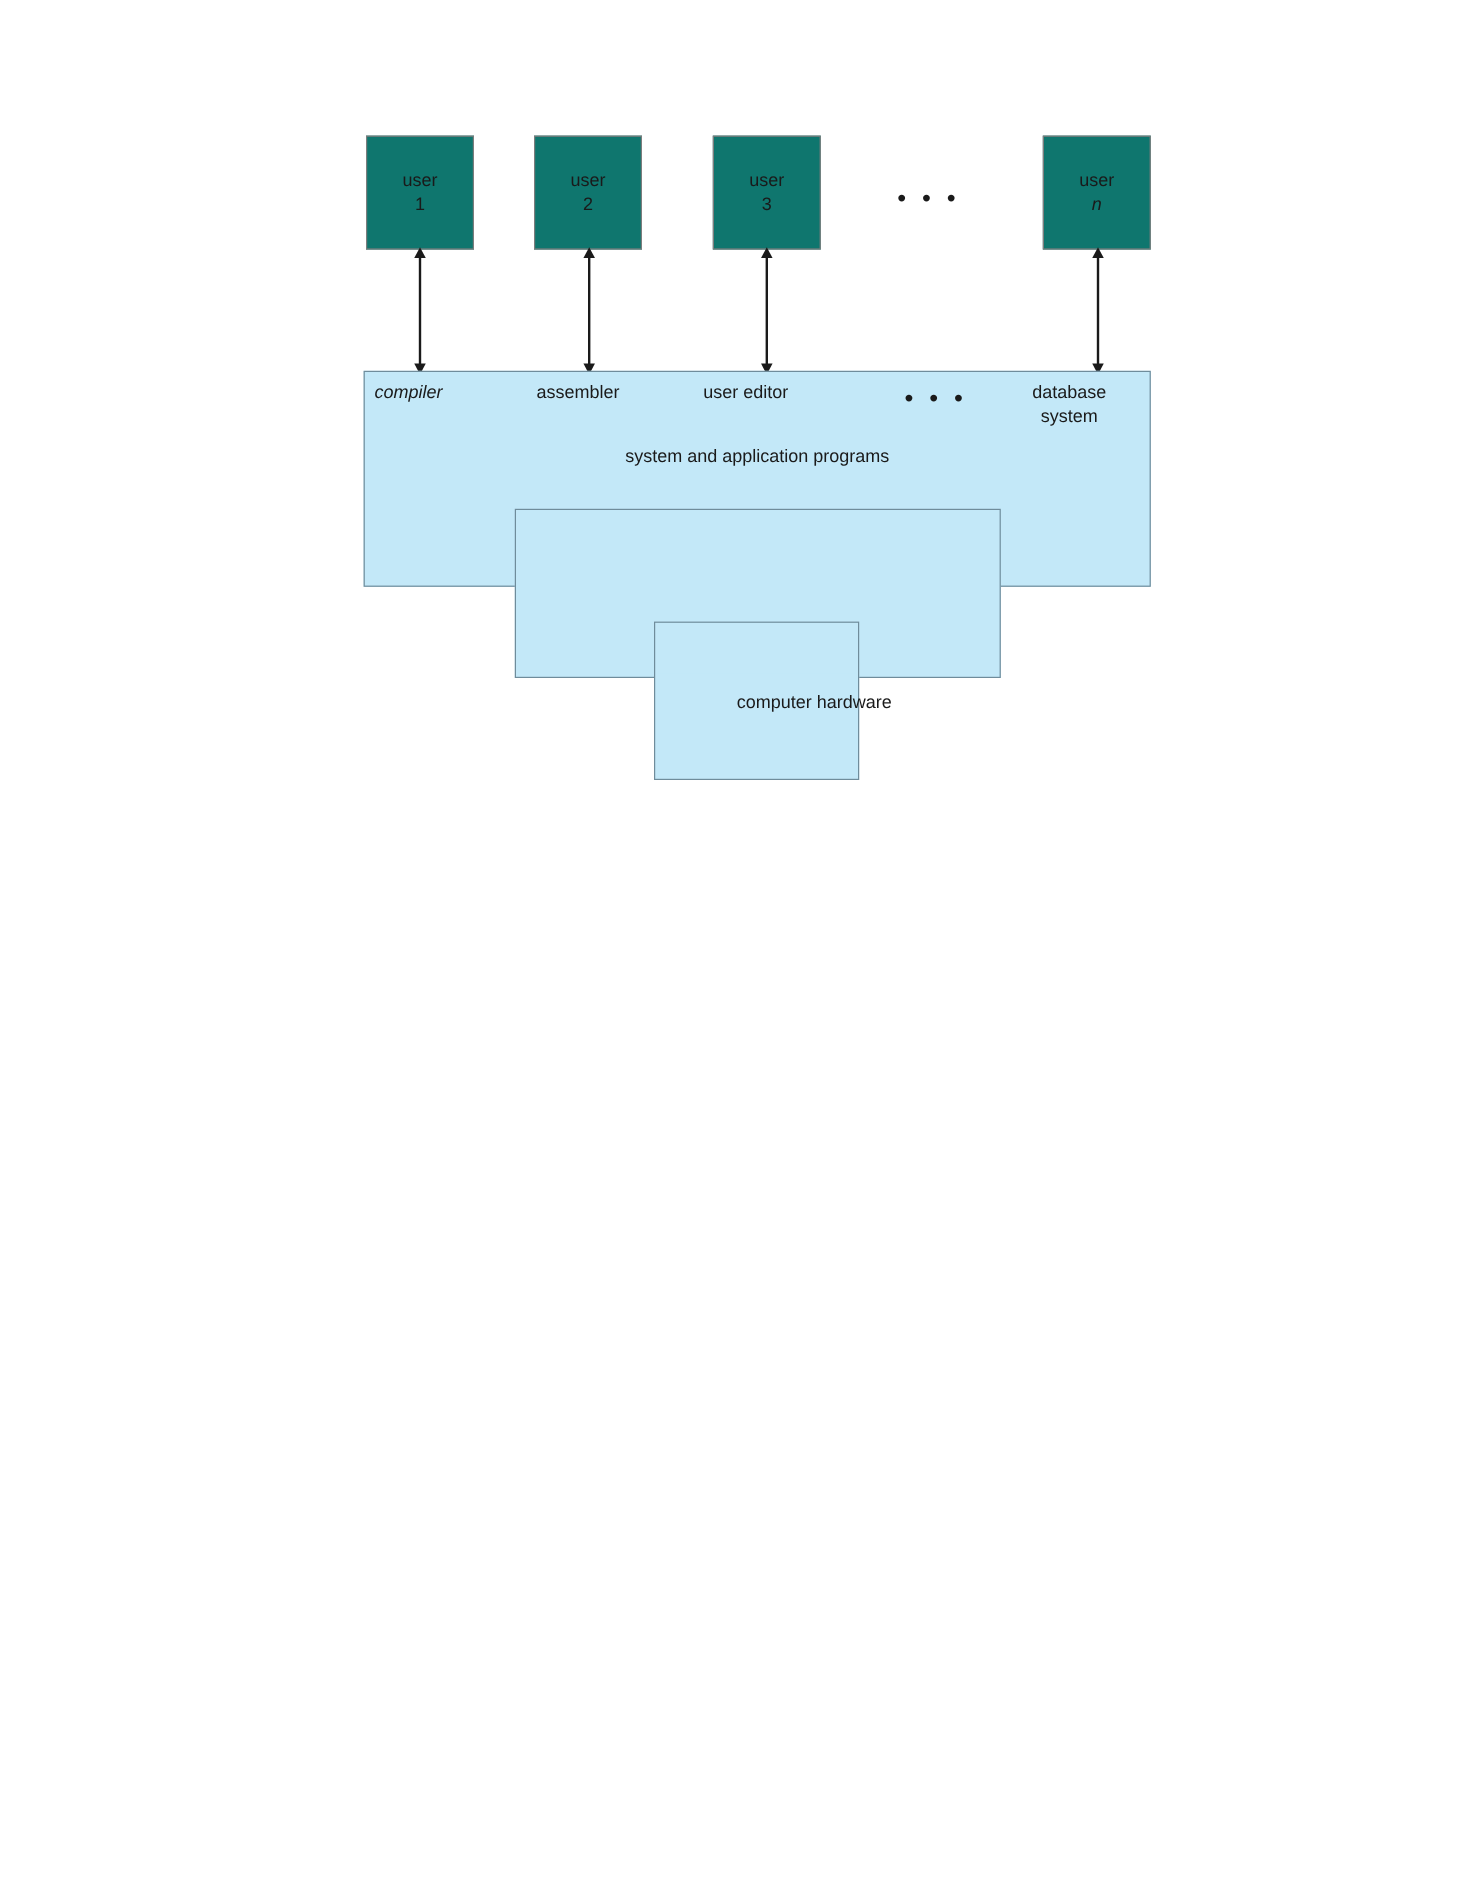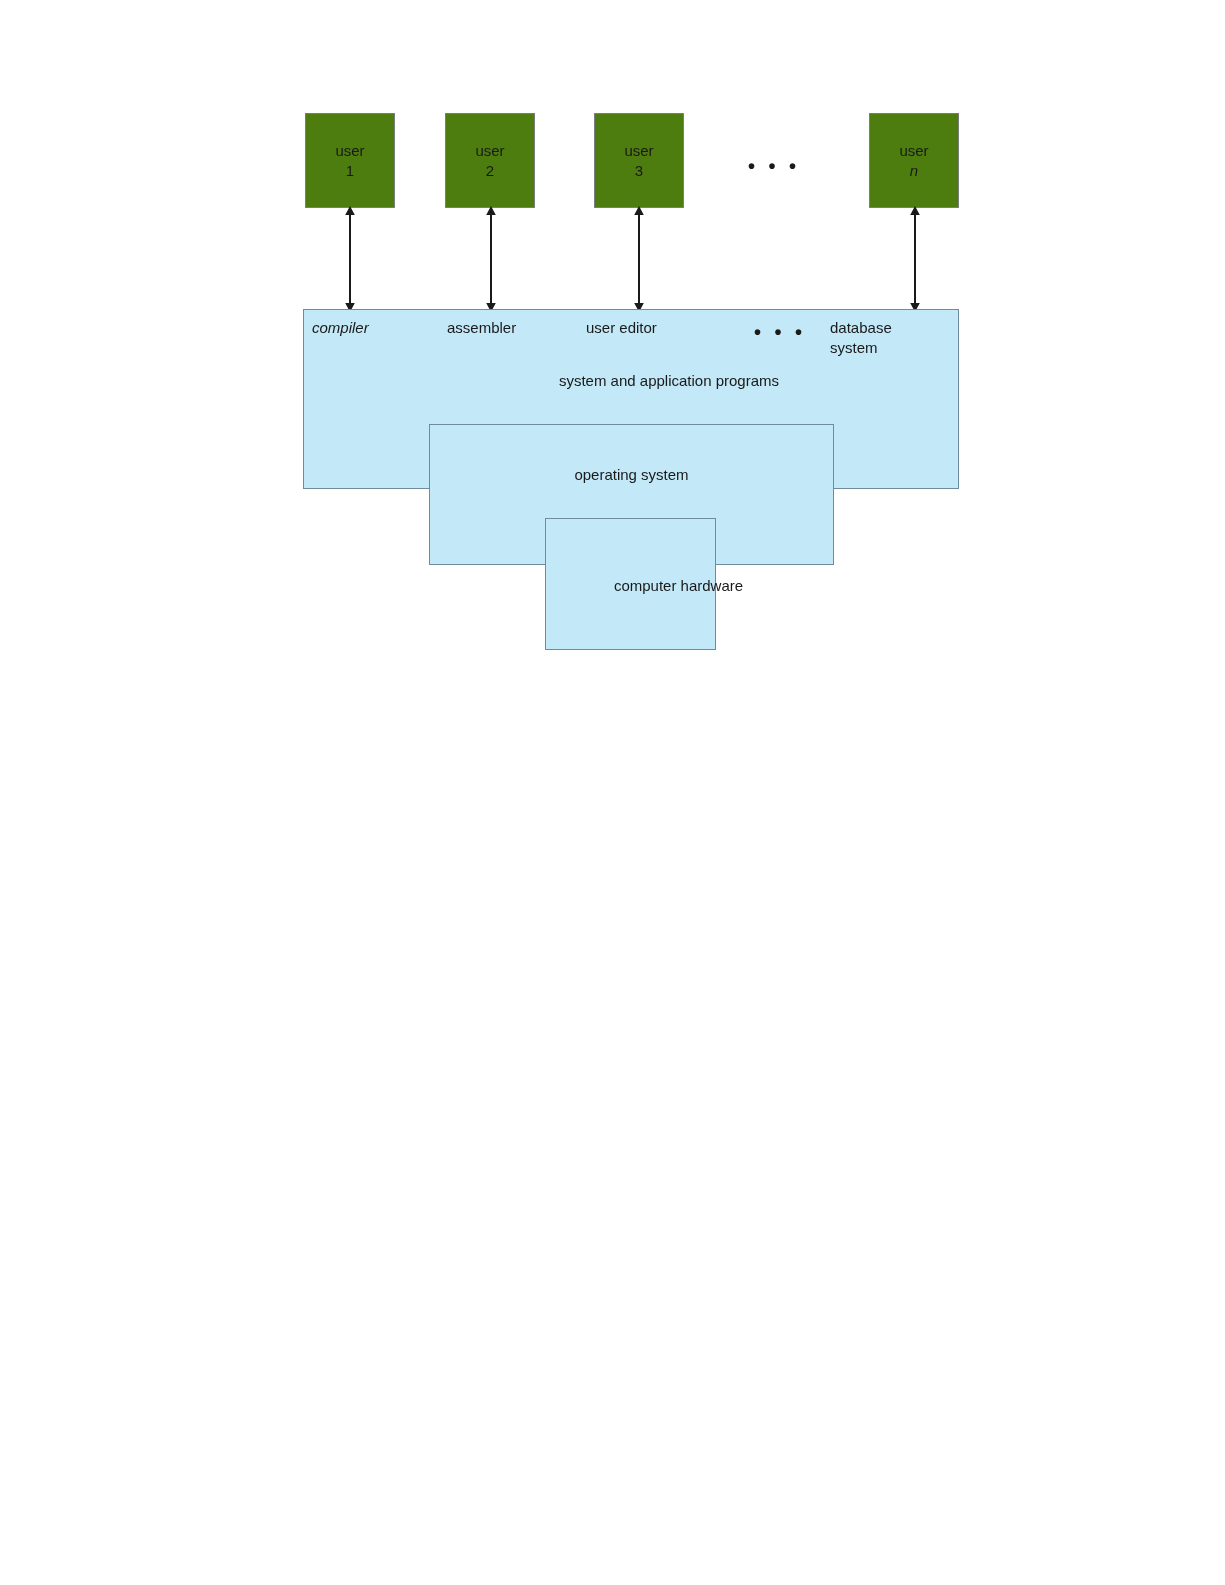--- a/index.html
+++ b/index.html
@@ -22,21 +22,21 @@
     top: 0;
     width: 1225px;
     height: 1585px;
   }
 
   
   .user-box {
     position: absolute;
     width: 90px;
     height: 95px;
-    background: #4d7c0f;
+    background: #0f766e;
     border: 1.5px solid #7d7d7d;
     box-sizing: border-box;
     display: flex;
     flex-direction: column;
     align-items: center;
     justify-content: center;
     font-size: 15px;
     line-height: 20px;
   }
   .user-box .u-label { display: block; }
@@ -67,21 +67,21 @@
     background: #c3e8f8;
   }
 
   
   .band-label {
     position: absolute;
     font-size: 15px;
     line-height: 20px;
     white-space: nowrap;
   }
-  .band-label.right { text-align: left; }
+  .band-label.right { text-align: center; }
   .center-label {
     position: absolute;
     font-size: 15px;
     line-height: 20px;
     white-space: nowrap;
     text-align: center;
   }
 
   
   .ellipsis {
@@ -168,19 +168,18 @@
 
   <div class="band-label" style="left:586px; top:318px;">user editor</div>
 
   <div class="ellipsis" style="left:754px; top:322px;">• • •</div>
 
   <div class="band-label right" style="left:830px; top:318px; width:122px;">
     <span>database</span><br>
     <span>system</span>
   </div>
 
-  <div class="center-label" style="left:303px; top:371px; width:656px;padding-left:38px;">system and application programs</div>
+  <div class="center-label" style="left:303px; top:371px; width:656px;">system and application programs</div>
 
-  <div class="center-label" style="left:429px; top:465px; width:405px;">operating system</div>
 
   <div class="center-label" style="left:545px; top:576px; width:171px;margin-left:48px;">computer hardware</div>
 
 </div>
 
 </body></html>

